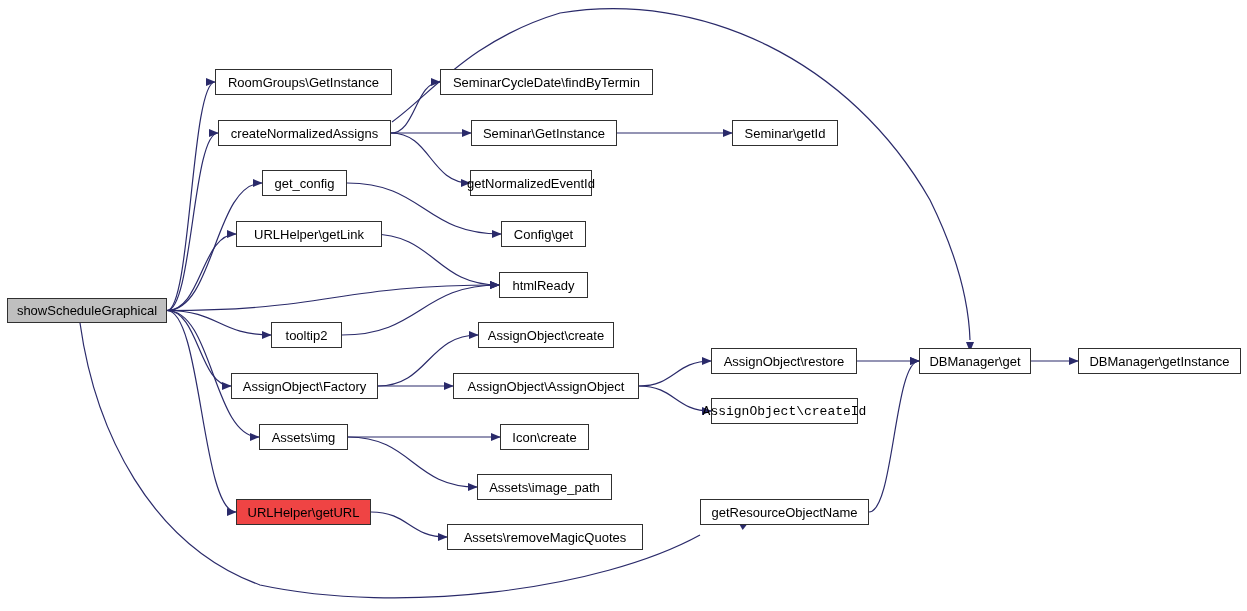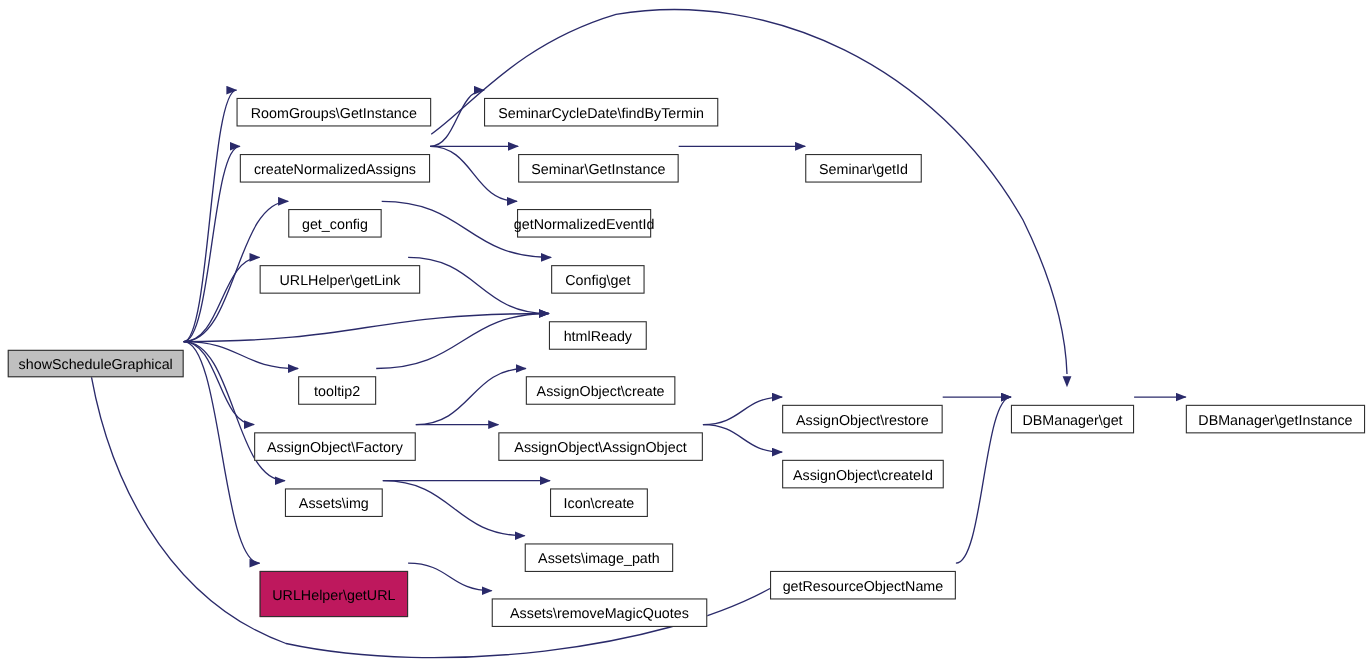--- a/index.html
+++ b/index.html
@@ -20,21 +20,20 @@
     background:#ffffff;
     color:#000000;
     font-size:13px;
     line-height:1;
     display:flex;
     align-items:center;
     justify-content:center;
     white-space:nowrap;
     letter-spacing:0px;
     z-index:5;
-    margin-top:20px;
   }
   .node.root{
     background:#bfbfbf;
     border:1px solid #404040;
     font-weight:normal;
   }
   .node-label{pointer-events:none;}
 </style>
 </head>
 <body>
@@ -118,39 +117,39 @@
     </div>
     <div class="node" style="left: 231px; top: 373px; width: 147px; height: 26px; background: rgb(255, 255, 255); border-color: rgb(48, 48, 48); color: rgb(0, 0, 0);">
       <span class="node-label">AssignObject\Factory</span>
     </div>
     <div class="node" style="left: 453px; top: 373px; width: 186px; height: 26px; background: rgb(255, 255, 255); border-color: rgb(48, 48, 48); color: rgb(0, 0, 0);">
       <span class="node-label">AssignObject\AssignObject</span>
     </div>
     <div class="node" style="left: 711px; top: 348px; width: 146px; height: 26px; background: rgb(255, 255, 255); border-color: rgb(48, 48, 48); color: rgb(0, 0, 0);">
       <span class="node-label">AssignObject\restore</span>
     </div>
-    <div class="node" style="left: 711px; top: 398px; width: 147px; height: 26px; background: rgb(255, 255, 255); border-color: rgb(48, 48, 48); color: rgb(0, 0, 0);">
+    <div class="node" style="left: 711px; top: 398px; width: 147px; height: 26px; background: rgb(255, 255, 255); border-color: rgb(48, 48, 48); color: rgb(0, 0, 0); font-family: Liberation Mono, monospace;">
       <span class="node-label">AssignObject\createId</span>
     </div>
     <div class="node" style="left: 919px; top: 348px; width: 112px; height: 26px; background: rgb(255, 255, 255); border-color: rgb(48, 48, 48); color: rgb(0, 0, 0);">
       <span class="node-label">DBManager\get</span>
     </div>
     <div class="node" style="left: 1078px; top: 348px; width: 163px; height: 26px; background: rgb(255, 255, 255); border-color: rgb(48, 48, 48); color: rgb(0, 0, 0);">
       <span class="node-label">DBManager\getInstance</span>
     </div>
     <div class="node" style="left: 259px; top: 424px; width: 89px; height: 26px; background: rgb(255, 255, 255); border-color: rgb(48, 48, 48); color: rgb(0, 0, 0);">
       <span class="node-label">Assets\img</span>
     </div>
     <div class="node" style="left: 500px; top: 424px; width: 89px; height: 26px; background: rgb(255, 255, 255); border-color: rgb(48, 48, 48); color: rgb(0, 0, 0);">
       <span class="node-label">Icon\create</span>
     </div>
     <div class="node" style="left: 477px; top: 474px; width: 135px; height: 26px; background: rgb(255, 255, 255); border-color: rgb(48, 48, 48); color: rgb(0, 0, 0);">
       <span class="node-label">Assets\image_path</span>
     </div>
-    <div class="node" style="left: 236px; top: 499px; width: 135px; height: 42px; background: #be185d; border-color: rgb(48, 48, 48); color: rgb(0, 0, 0);">
+    <div class="node" style="left: 236px; top: 499px; width: 135px; height: 26px; background: #ef4444; border-color: rgb(48, 48, 48); color: rgb(0, 0, 0);">
       <span class="node-label">URLHelper\getURL</span>
     </div>
     <div class="node" style="left: 447px; top: 524px; width: 196px; height: 26px; background: rgb(255, 255, 255); border-color: rgb(48, 48, 48); color: rgb(0, 0, 0);">
       <span class="node-label">Assets\removeMagicQuotes</span>
     </div>
     <div class="node" style="left: 700px; top: 499px; width: 169px; height: 26px; background: rgb(255, 255, 255); border-color: rgb(48, 48, 48); color: rgb(0, 0, 0);">
       <span class="node-label">getResourceObjectName</span>
     </div>
   </div>
 

